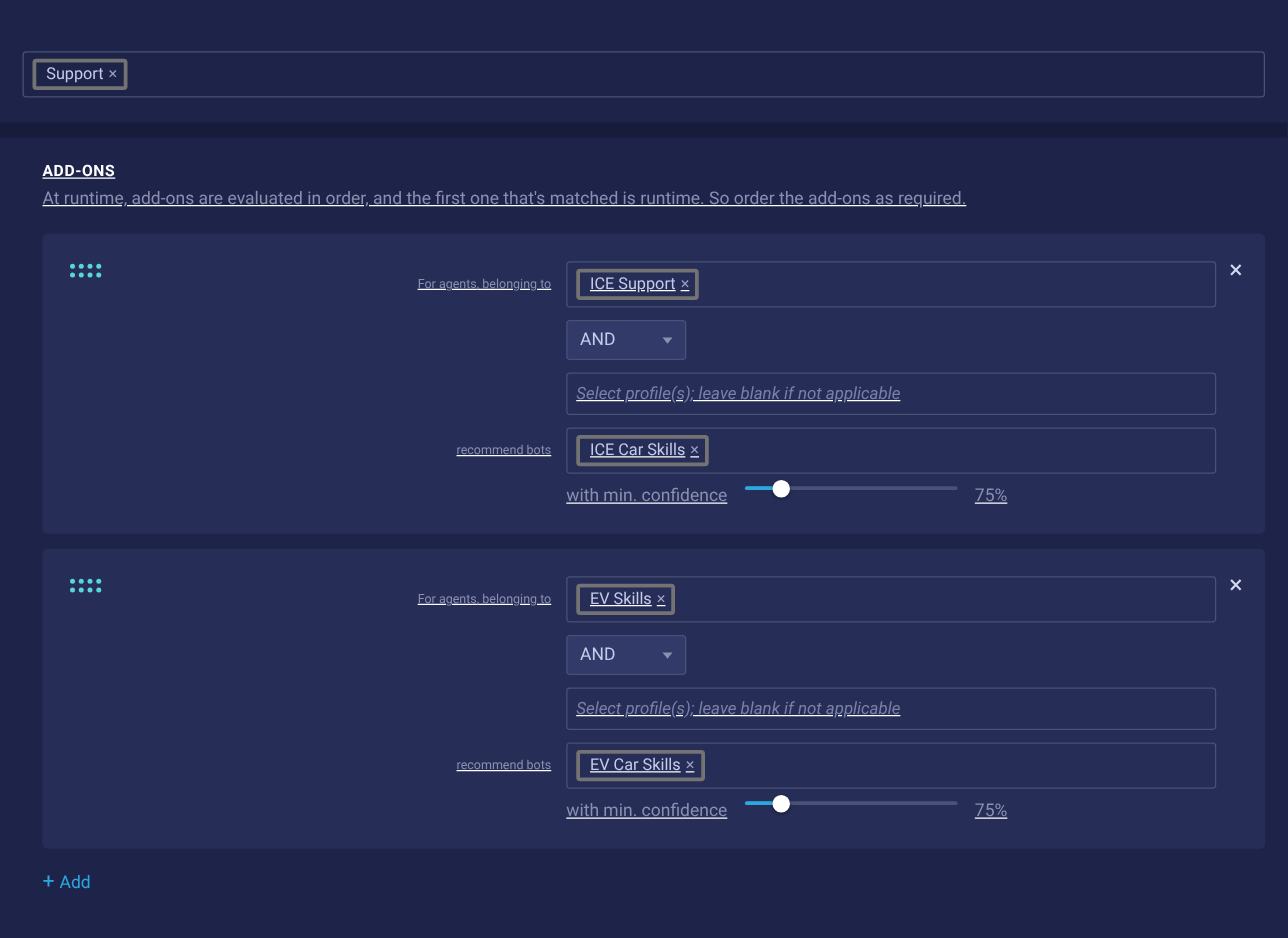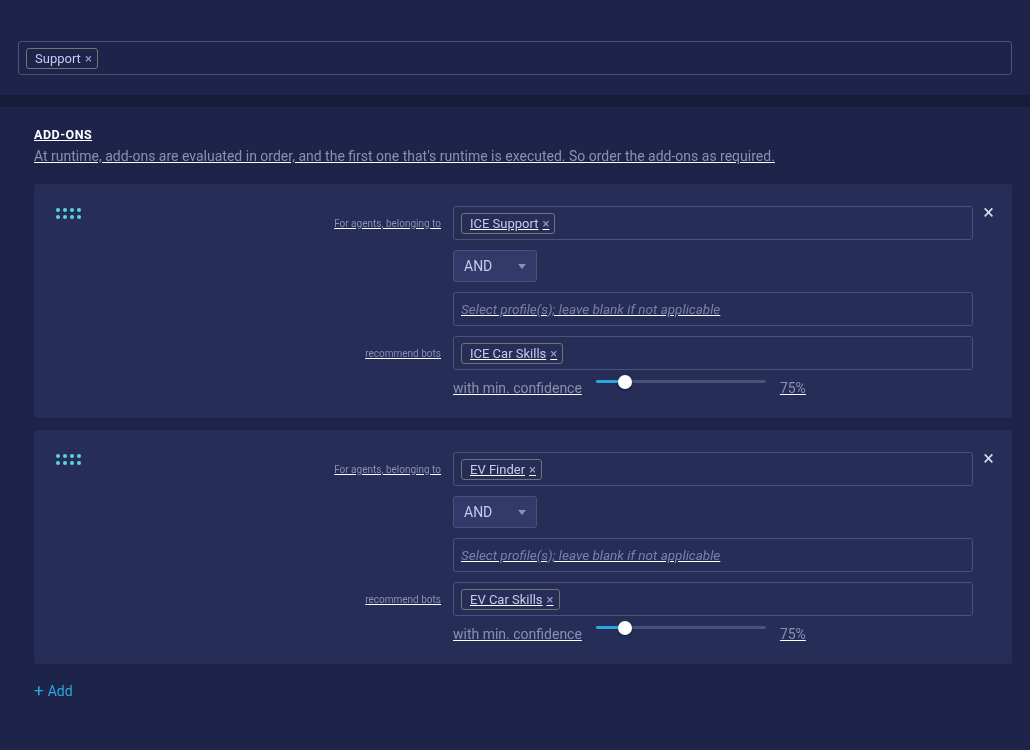--- a/index.html
+++ b/index.html
@@ -50,21 +50,21 @@
     gap: 5px;
     min-height: 34px;
     align-items: center;
   }
   .tag-input.full {
     width: 100%;
   }
   .tag {
     display: inline-flex;
     align-items: center;
-    border: 1px solid #737373;
+    border: 3px solid #737373;
     border-radius: 3px;
     padding: 2px 5px 2px 8px;
     font-size: 13px;
     color: #c5cbea;
     background: transparent;
   }
   .tag-close {
     margin-left: 4px;
     font-size: 13px;
     color: #9aa1c8;
@@ -148,21 +148,21 @@
     border: 1px solid #4a5278;
     border-radius: 3px;
     background: #313a68;
     padding: 7px 10px;
     display: inline-flex;
     align-items: center;
     gap: 24px;
     font-size: 14px;
     color: #c5cbea;
     cursor: pointer;
-    width: 84px;
+    width: 96px;
     justify-content: space-between;
   }
   .chevron {
     width: 0;
     height: 0;
     border-left: 4px solid transparent;
     border-right: 4px solid transparent;
     border-top: 5px solid #8a90b0;
   }
   .placeholder {
@@ -245,21 +245,21 @@
         <span class="tag-close">×</span>
       </span>
     </div>
   </div>
 </div>
 
 <div class="divider"></div>
 
 <div class="section-addons">
   <div class="addons-title">ADD-ONS</div>
-  <div class="addons-desc">At runtime, add-ons are evaluated in order, and the first one that's runtime is executed. So order the add-ons as required.</div>
+  <div class="addons-desc">At runtime, add-ons are evaluated in order, and the first one that's matched is runtime. So order the add-ons as required.</div>
 
   
   <div class="addon-card">
     <div class="drag-handle">
       <div class="drag-dots">
         <span></span>
           <span></span>
           <span></span>
           <span></span>
         <span></span>
@@ -336,21 +336,21 @@
           <span></span>
       </div>
     </div>
     <div class="addon-body">
 
       <div class="addon-row">
         <div class="addon-label">For agents, belonging to</div>
         <div class="addon-control">
           <div class="tag-input full">
             <span class="tag">
-              <span>EV Finder</span>
+              <span>EV Skills</span>
               <span class="tag-close">×</span>
             </span>
           </div>
         </div>
       </div>
 
       <div class="addon-control-offset" style="margin-bottom:10px;">
         <div class="select-box">
           <span>AND</span>
           <span class="chevron"></span>

